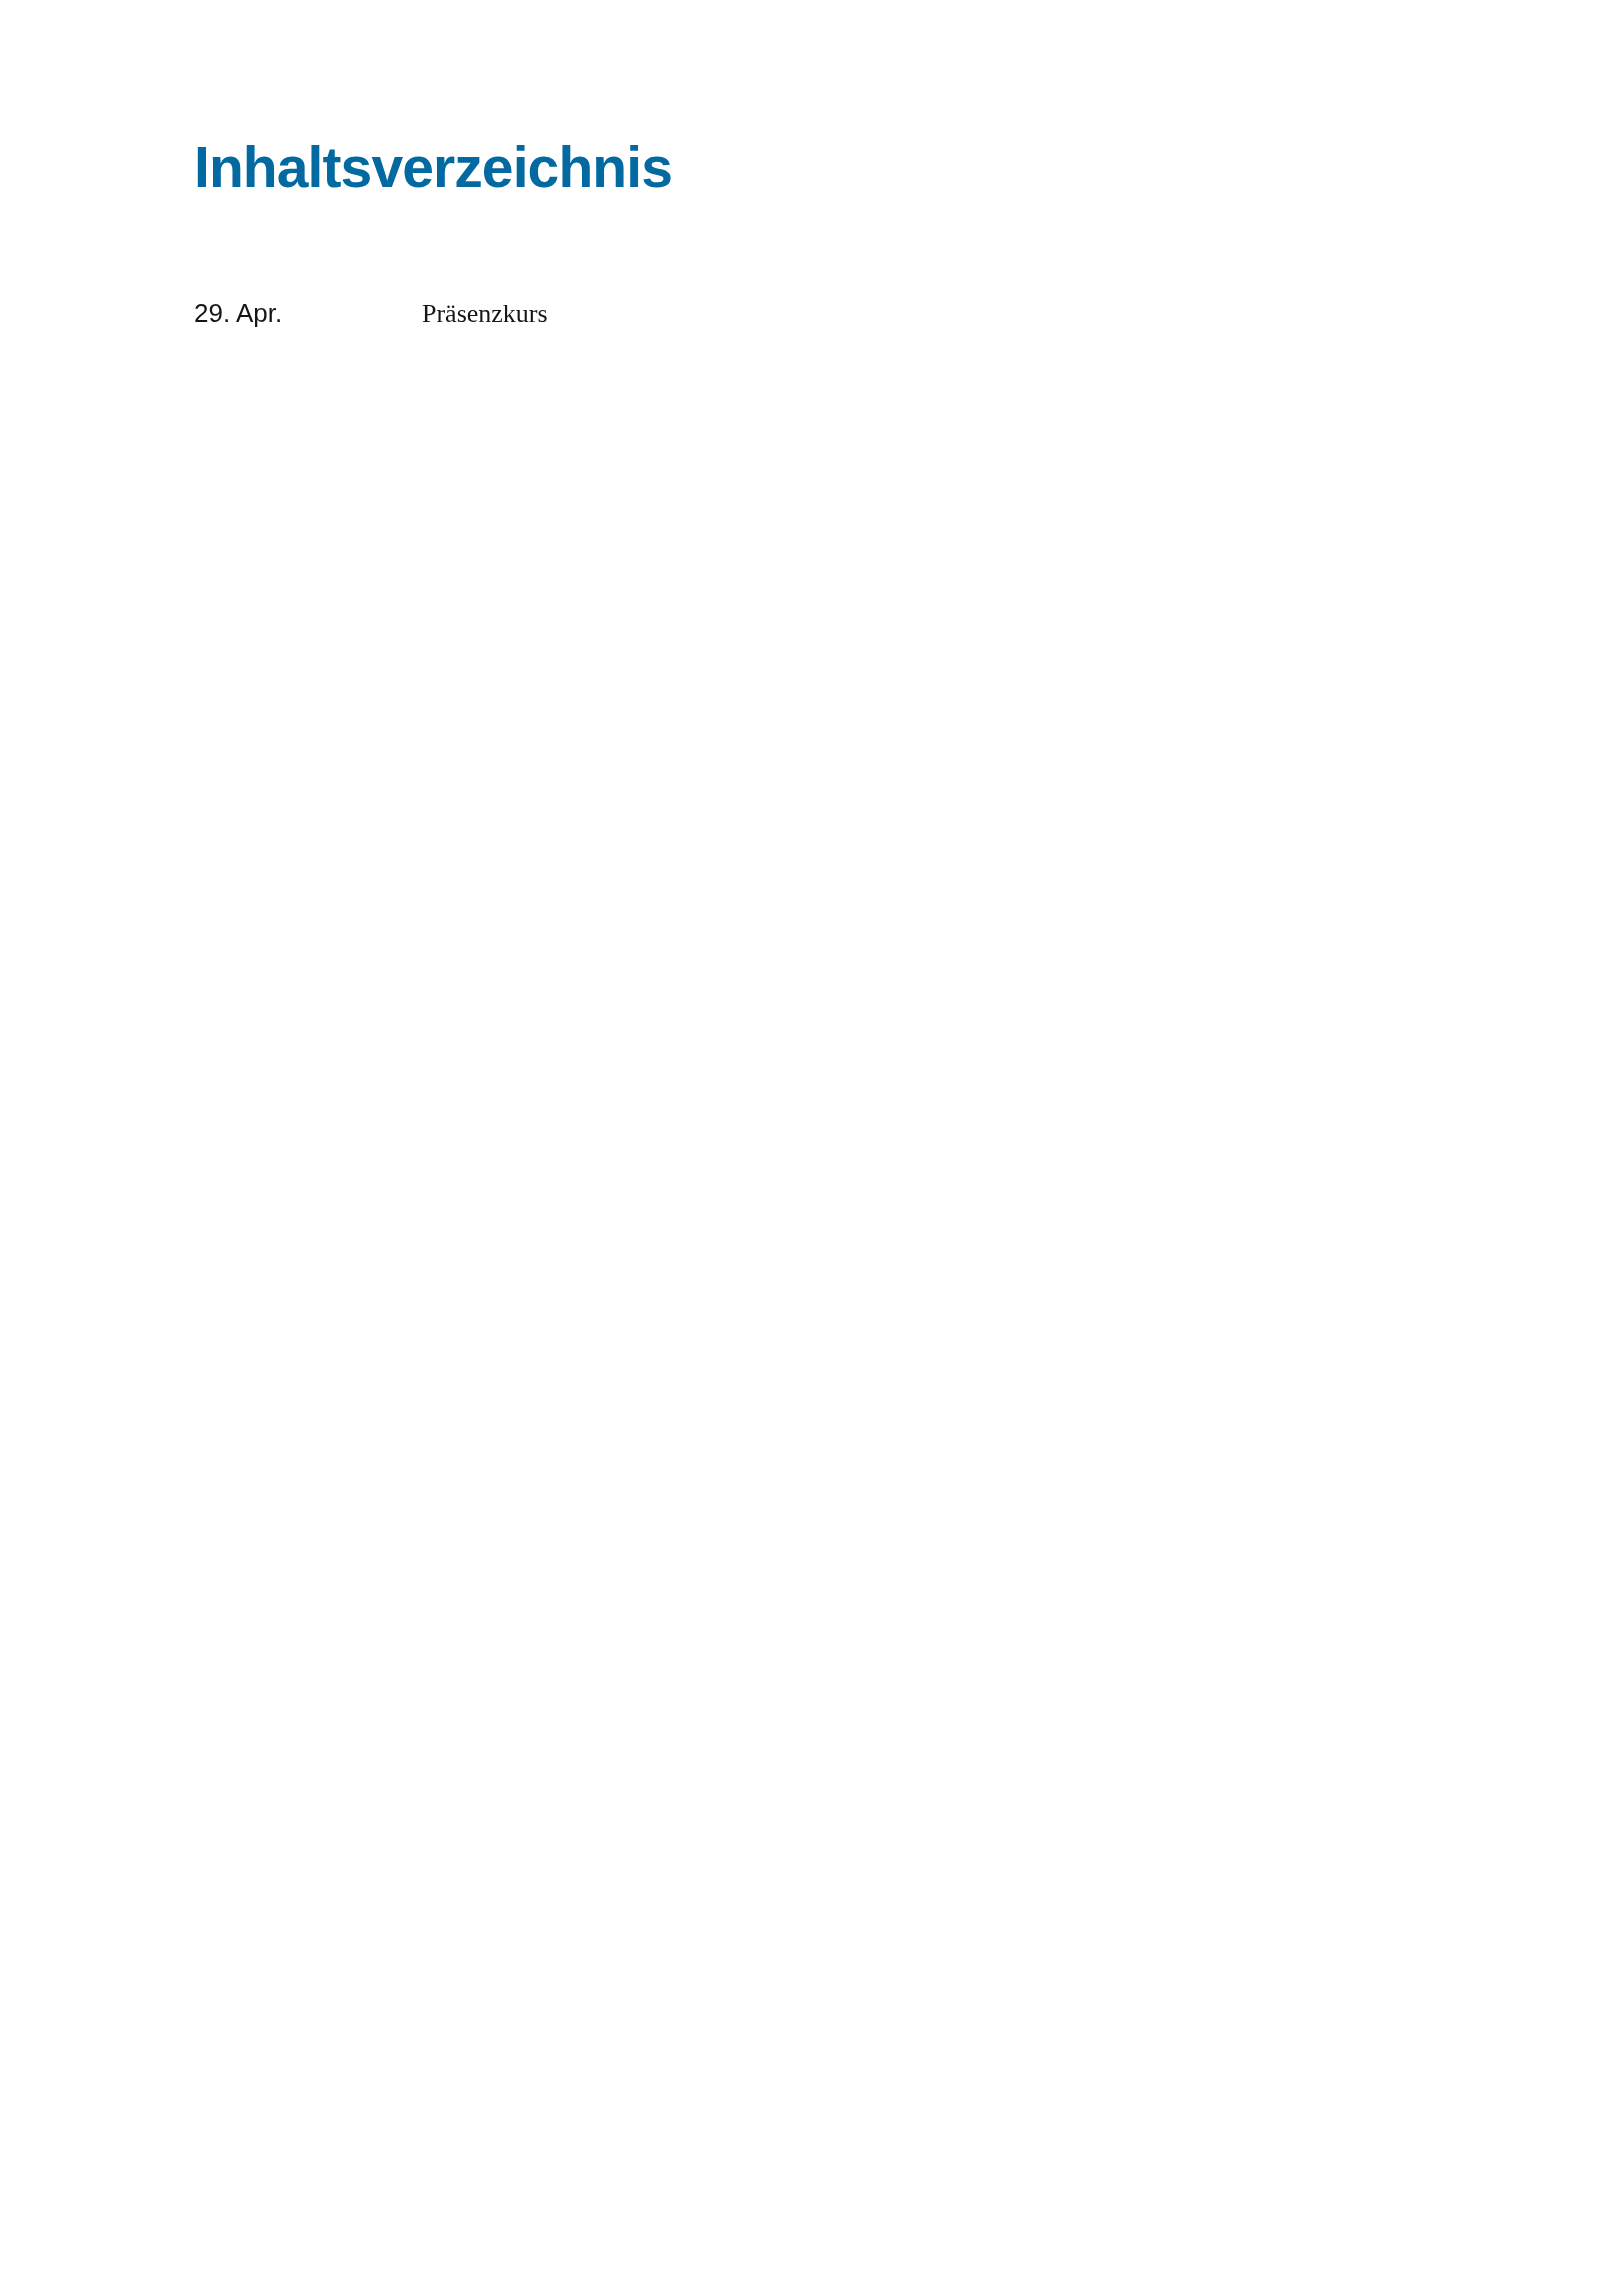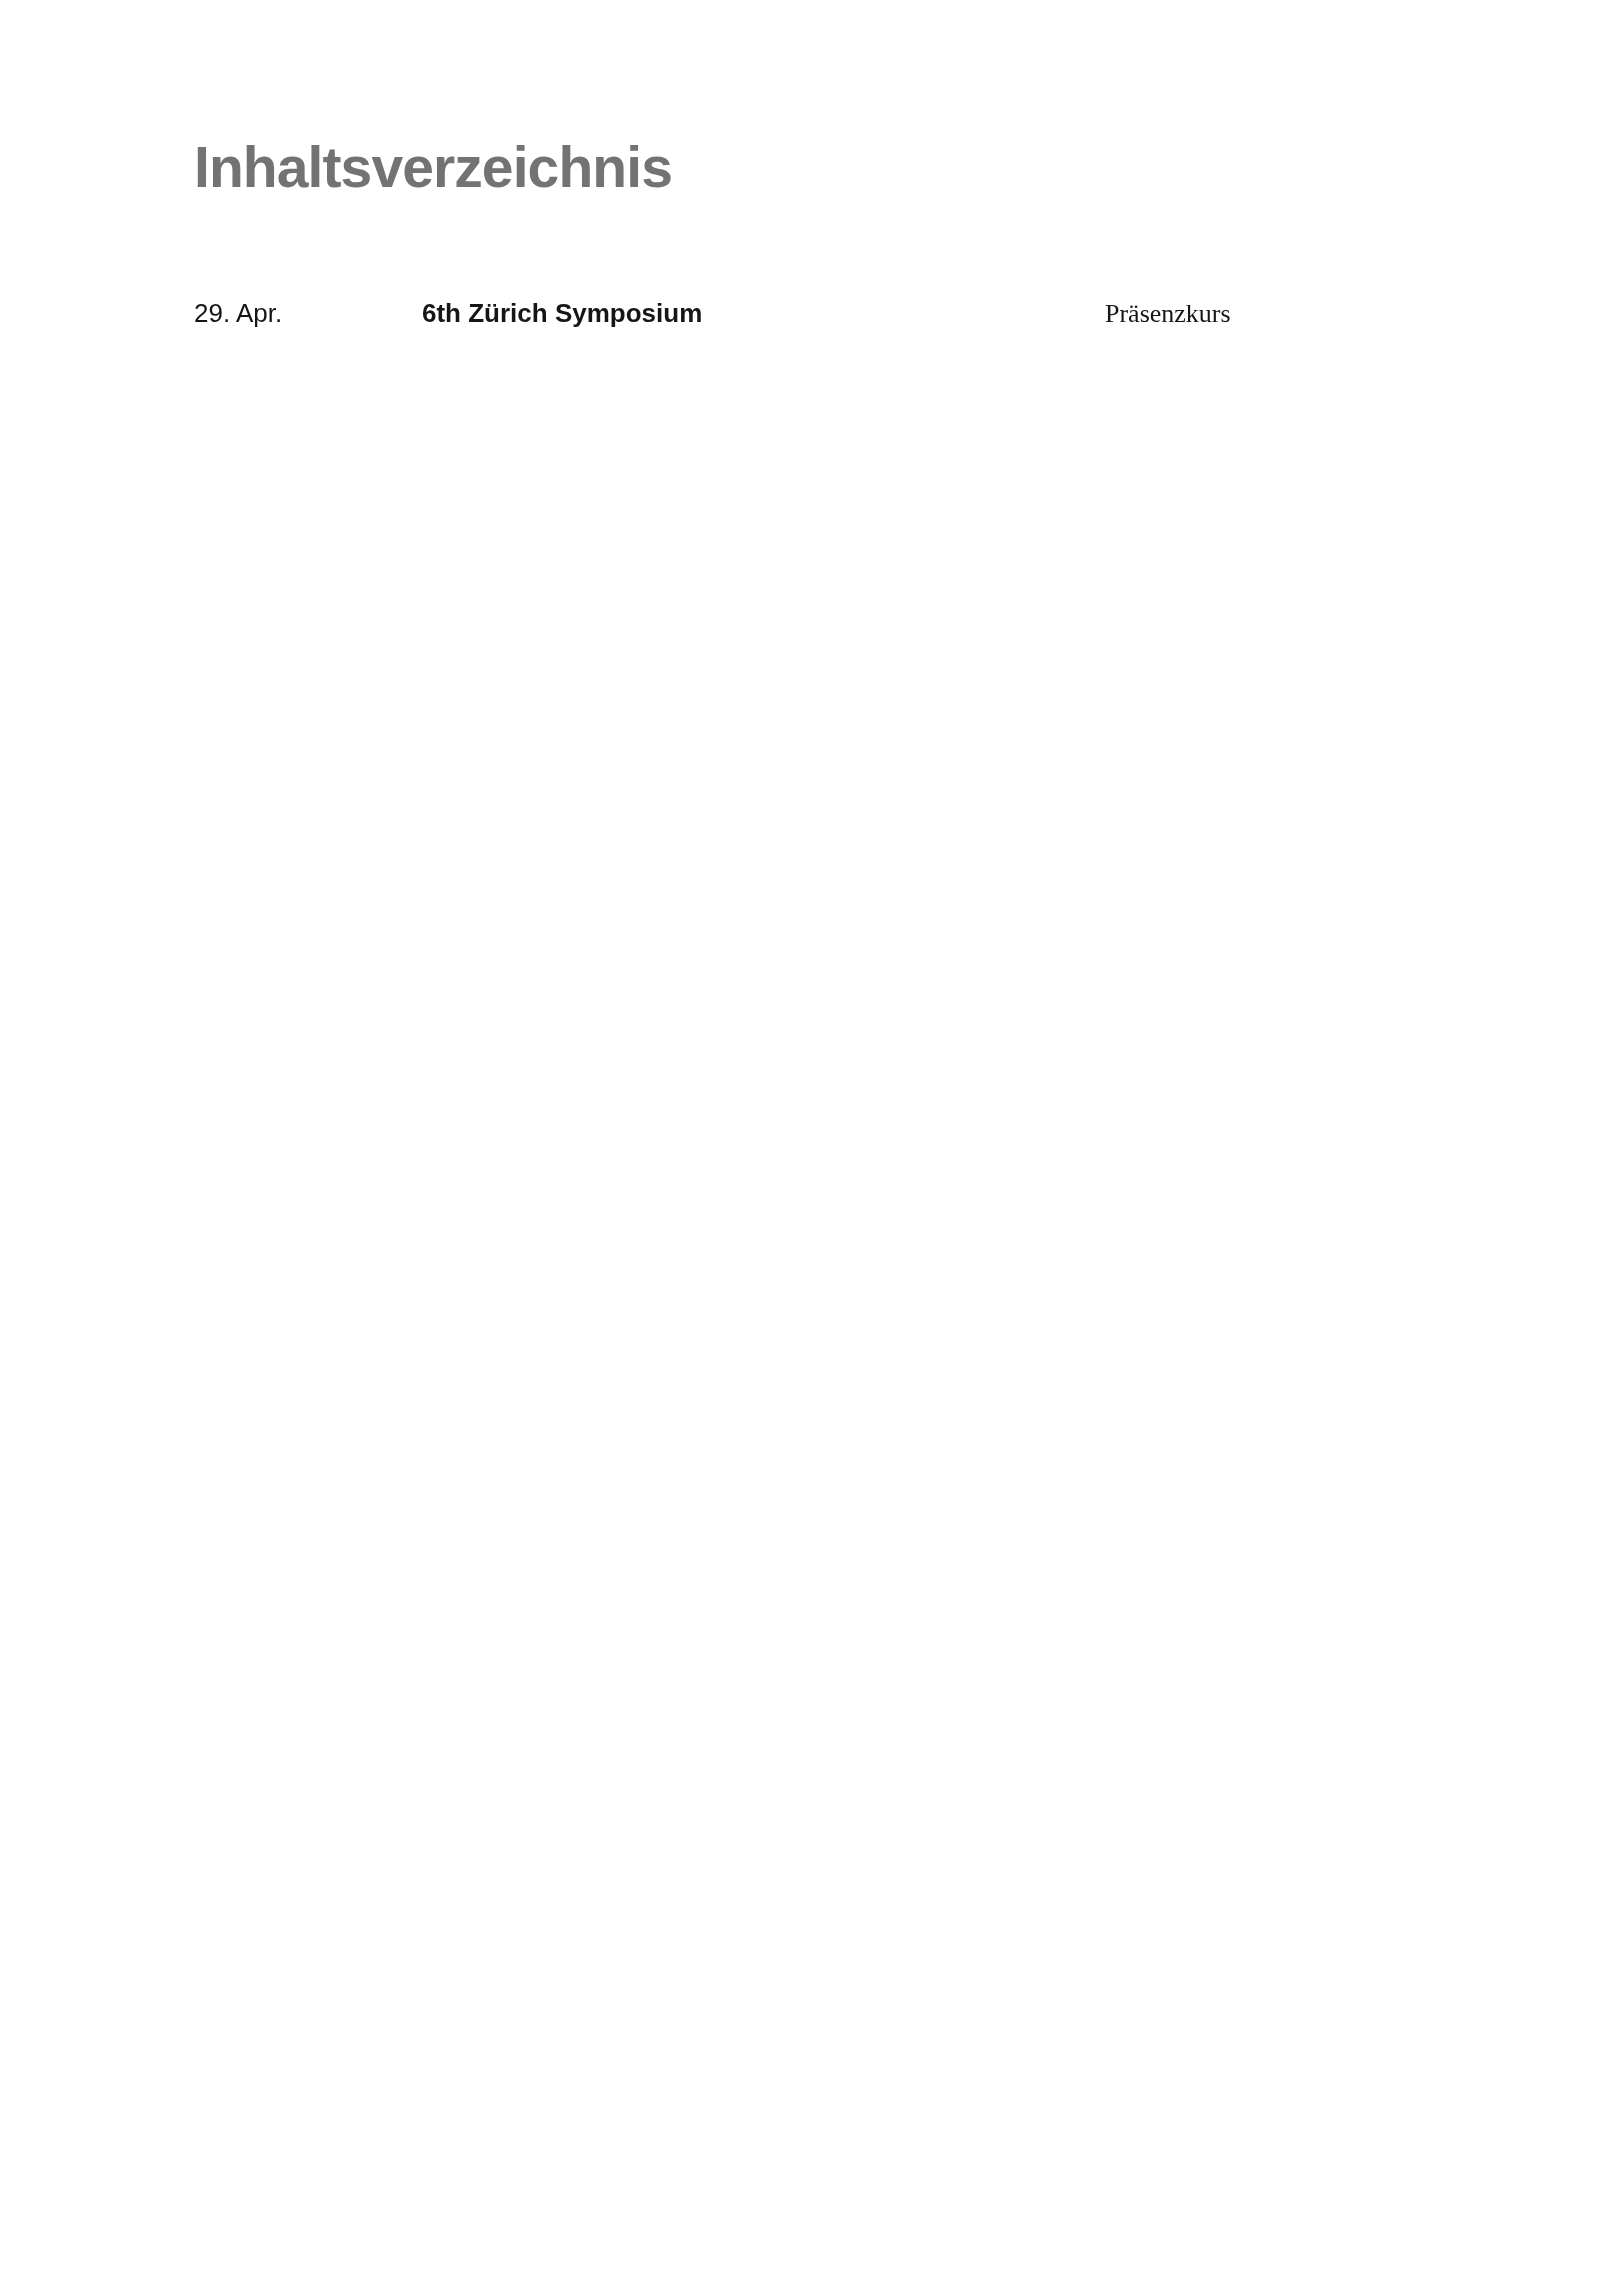--- a/index.html
+++ b/index.html
@@ -16,21 +16,21 @@
     position: absolute;
     left: 194px;
     top: 138px;
     width: 1257px;
   }
   .doc-title {
     font-size: 57px;
     font-weight: 700;
     letter-spacing: -0.9px;
     line-height: 1.05;
-    color: #737373;
+    color: #0369a1;
     margin: 0 0 89px 0;
   }
   .toc { width: 100%; }
   .toc-row {
     display: grid;
     grid-template-columns: 228px 683px 1fr 83px;
     align-items: start;
     padding: 9.2px 0 9.2px 0;
     border-bottom: 2.8px solid #101010;
     font-size: 26px;
@@ -46,21 +46,20 @@
 </style>
 </head>
 <body>
 
 <div class="page">
   <div class="content">
     <h1 class="doc-title">Inhaltsverzeichnis</h1>
     <div class="toc" id="toc-list">
   <div class="toc-row">
     <div class="cell date">29. Apr.</div>
-    <div class="cell title"><span class="bold">6th Zürich Symposium</span><span class="reg"></span></div>
     <div class="cell type">Präsenzkurs</div>
     <div class="cell page">5</div>
   </div>
 
 </div>
   </div>
 </div>
 
 
 </body></html>

